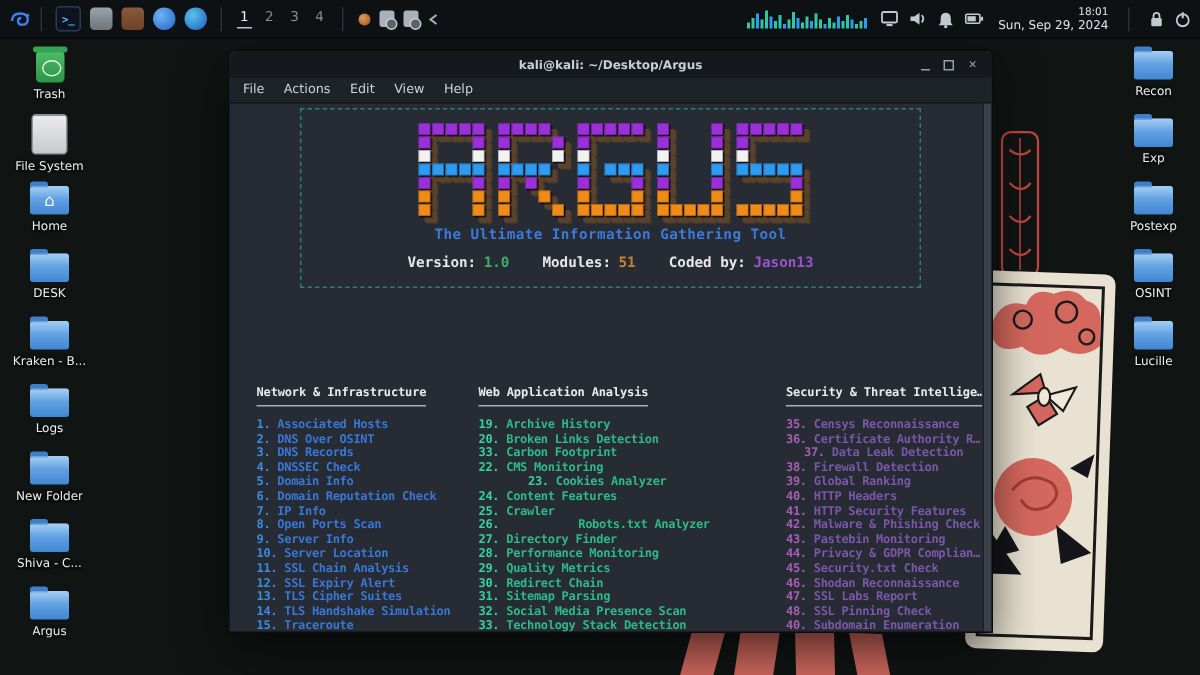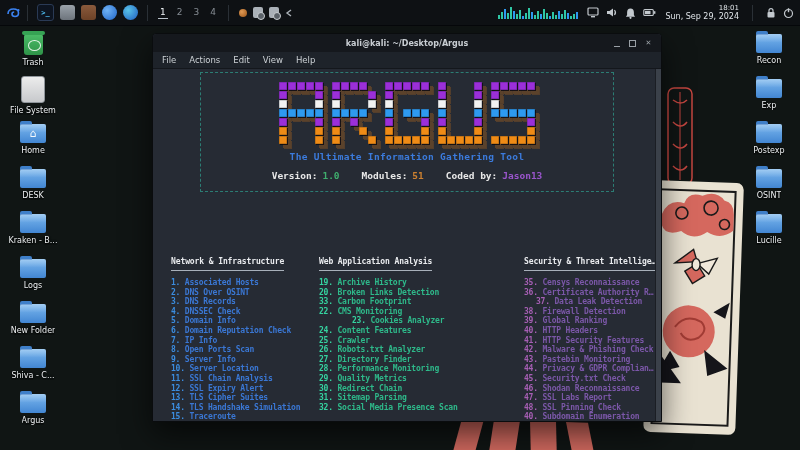--- a/index.html
+++ b/index.html
@@ -526,27 +526,28 @@
               <li><span style="color: rgb(59, 141, 224);">15.</span><span style="color: rgb(58, 119, 212);"> Traceroute</span></li>
             </ul></div>
           <div class="col col2"><div class="col-header">Web Application Analysis</div><ul>
               <li><span style="color: rgb(53, 211, 160);">19.</span><span style="color: rgb(46, 185, 138);"> Archive History</span></li>
               <li><span style="color: rgb(53, 211, 160);">20.</span><span style="color: rgb(46, 185, 138);"> Broken Links Detection</span></li>
               <li><span style="color: rgb(53, 211, 160);">33.</span><span style="color: rgb(46, 185, 138);"> Carbon Footprint</span></li>
               <li><span style="color: rgb(53, 211, 160);">22.</span><span style="color: rgb(46, 185, 138);"> CMS Monitoring</span></li>
               <li><span style="color: rgb(53, 211, 160); margin-left: 33px;">23.</span><span style="color: rgb(46, 185, 138);"> Cookies Analyzer</span></li>
               <li><span style="color: rgb(53, 211, 160);">24.</span><span style="color: rgb(46, 185, 138);"> Content Features</span></li>
               <li><span style="color: rgb(53, 211, 160);">25.</span><span style="color: rgb(46, 185, 138);"> Crawler</span></li>
-              <li><span style="color: rgb(53, 211, 160);">26.</span><span style="color: rgb(46, 185, 138);"> Robots.txt Analyzer</span></li>
+              <li><span style="color: rgb(53, 211, 160);">26.</span><span style="color: rgb(46, 185, 138); margin-left: 48px;"> Robots.txt Analyzer</span></li>
               <li><span style="color: rgb(53, 211, 160);">27.</span><span style="color: rgb(46, 185, 138);"> Directory Finder</span></li>
               <li><span style="color: rgb(53, 211, 160);">28.</span><span style="color: rgb(46, 185, 138);"> Performance Monitoring</span></li>
               <li><span style="color: rgb(53, 211, 160);">29.</span><span style="color: rgb(46, 185, 138);"> Quality Metrics</span></li>
               <li><span style="color: rgb(53, 211, 160);">30.</span><span style="color: rgb(46, 185, 138);"> Redirect Chain</span></li>
               <li><span style="color: rgb(53, 211, 160);">31.</span><span style="color: rgb(46, 185, 138);"> Sitemap Parsing</span></li>
               <li><span style="color: rgb(53, 211, 160);">32.</span><span style="color: rgb(46, 185, 138);"> Social Media Presence Scan</span></li>
+              <li><span style="color: rgb(53, 211, 160);">33.</span><span style="color: rgb(46, 185, 138);"> Technology Stack Detection</span></li>
             </ul></div>
           <div class="col col3"><div class="col-header">Security &amp; Threat Intellige…</div><ul>
               <li><span style="color: rgb(167, 95, 181);">35.</span><span style="color: rgb(123, 87, 168);"> Censys Reconnaissance</span></li>
               <li><span style="color: rgb(167, 95, 181);">36.</span><span style="color: rgb(123, 87, 168);"> Certificate Authority R…</span></li>
               <li><span style="color: rgb(167, 95, 181); margin-left: 12px;">37.</span><span style="color: rgb(123, 87, 168);"> Data Leak Detection</span></li>
               <li><span style="color: rgb(167, 95, 181);">38.</span><span style="color: rgb(123, 87, 168);"> Firewall Detection</span></li>
               <li><span style="color: rgb(167, 95, 181);">39.</span><span style="color: rgb(123, 87, 168);"> Global Ranking</span></li>
               <li><span style="color: rgb(167, 95, 181); margin-top: 26px;">40.</span><span style="color: rgb(123, 87, 168);"> HTTP Headers</span></li>
               <li><span style="color: rgb(167, 95, 181);">41.</span><span style="color: rgb(123, 87, 168);"> HTTP Security Features</span></li>
               <li><span style="color: rgb(167, 95, 181);">42.</span><span style="color: rgb(123, 87, 168);"> Malware &amp; Phishing Check</span></li>

